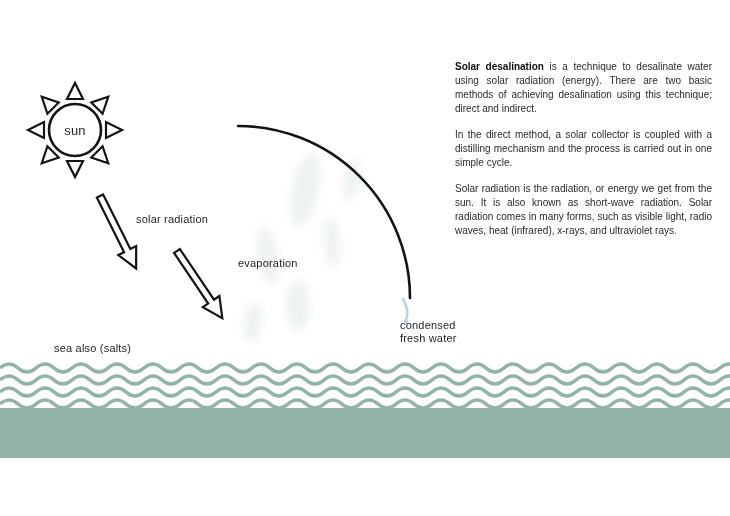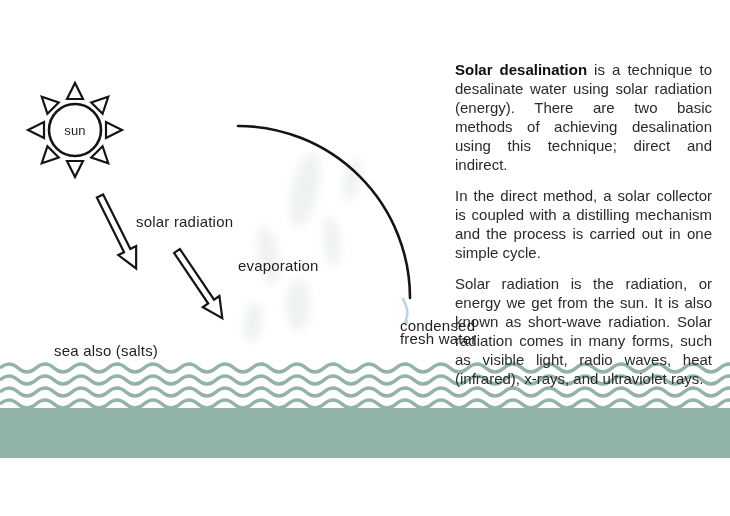--- a/index.html
+++ b/index.html
@@ -1,30 +1,30 @@
 <!DOCTYPE html>
 <html style="--sea-green: #92b4a6; --ink: #141414; --steam: #dfe8e4; --water-drop: #aecde0;"><head>
 <meta charset="utf-8">
 <style>
   * { margin:0; padding:0; box-sizing:border-box; }
   html,body { width:730px; height:516px; background:#fff;
     font-family:"Liberation Sans","DejaVu Sans",sans-serif; }
   .stage { position:relative; width:730px; height:516px; background:#fff; overflow:hidden; }
   .diagram-svg { position:absolute; left:0; top:0; }
 
-  .lbl { position:absolute; font-size:15px; color:#1f1f1f; letter-spacing:.2px; white-space:nowrap; }
+  .lbl { position:absolute; font-size:11px; color:#1f1f1f; letter-spacing:.2px; white-space:nowrap; }
   .sun-lbl  { left:75px;  top:130px; transform:translate(-50%,-50%); font-size:13px; }
   .rad-lbl  { left:136px; top:213px; }
   .evap-lbl { left:238px; top:257px; }
   .cond-lbl { left:400px; top:319px; line-height:13px; }
   .sea-lbl  { left:54px;  top:342px; }
 
   .article { position:absolute; left:455px; top:60px; width:257px; color:#2a2a2a; }
   .article h1 { font-size:22px; font-weight:400; letter-spacing:3px; color:#161616; margin-bottom:17px; }
-  .article p { font-size:15px; line-height:19px; text-align:justify; margin-bottom:12px; }
+  .article p { font-size:10px; line-height:14px; text-align:justify; margin-bottom:12px; }
   .article p strong { font-weight:700; color:#0e0e0e; }
 
   .outline { stroke:var(--ink,#141414); fill:#fff; }
   .arc { stroke:var(--ink,#141414); fill:none; stroke-width:2.6; stroke-linecap:round; }
   .wave-line { fill:none; stroke:var(--sea-green,#92b4a6); stroke-width:3.5; }
   .sea-band { fill:var(--sea-green,#92b4a6); }
   .steam { fill:var(--steam,#dfe8e4); opacity:.55; }
   .drop { stroke:var(--water-drop,#aecde0); fill:none; stroke-width:2.6; stroke-linecap:round; opacity:.85; }
 </style>
 </head>

